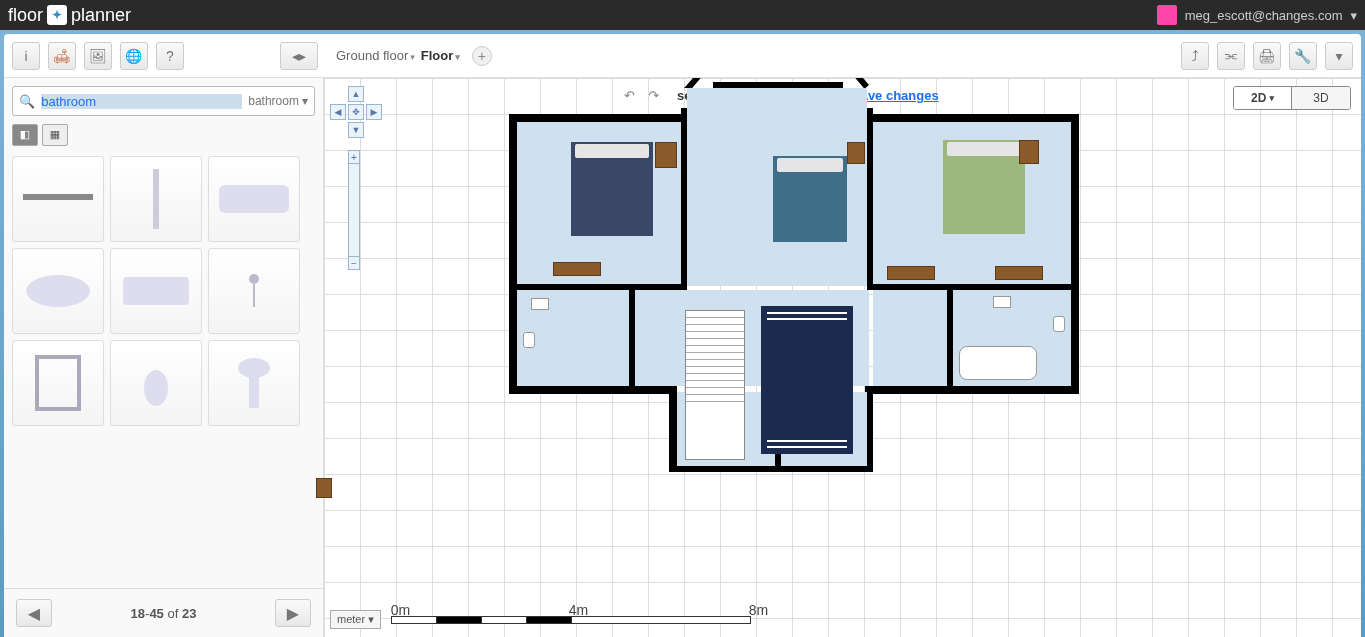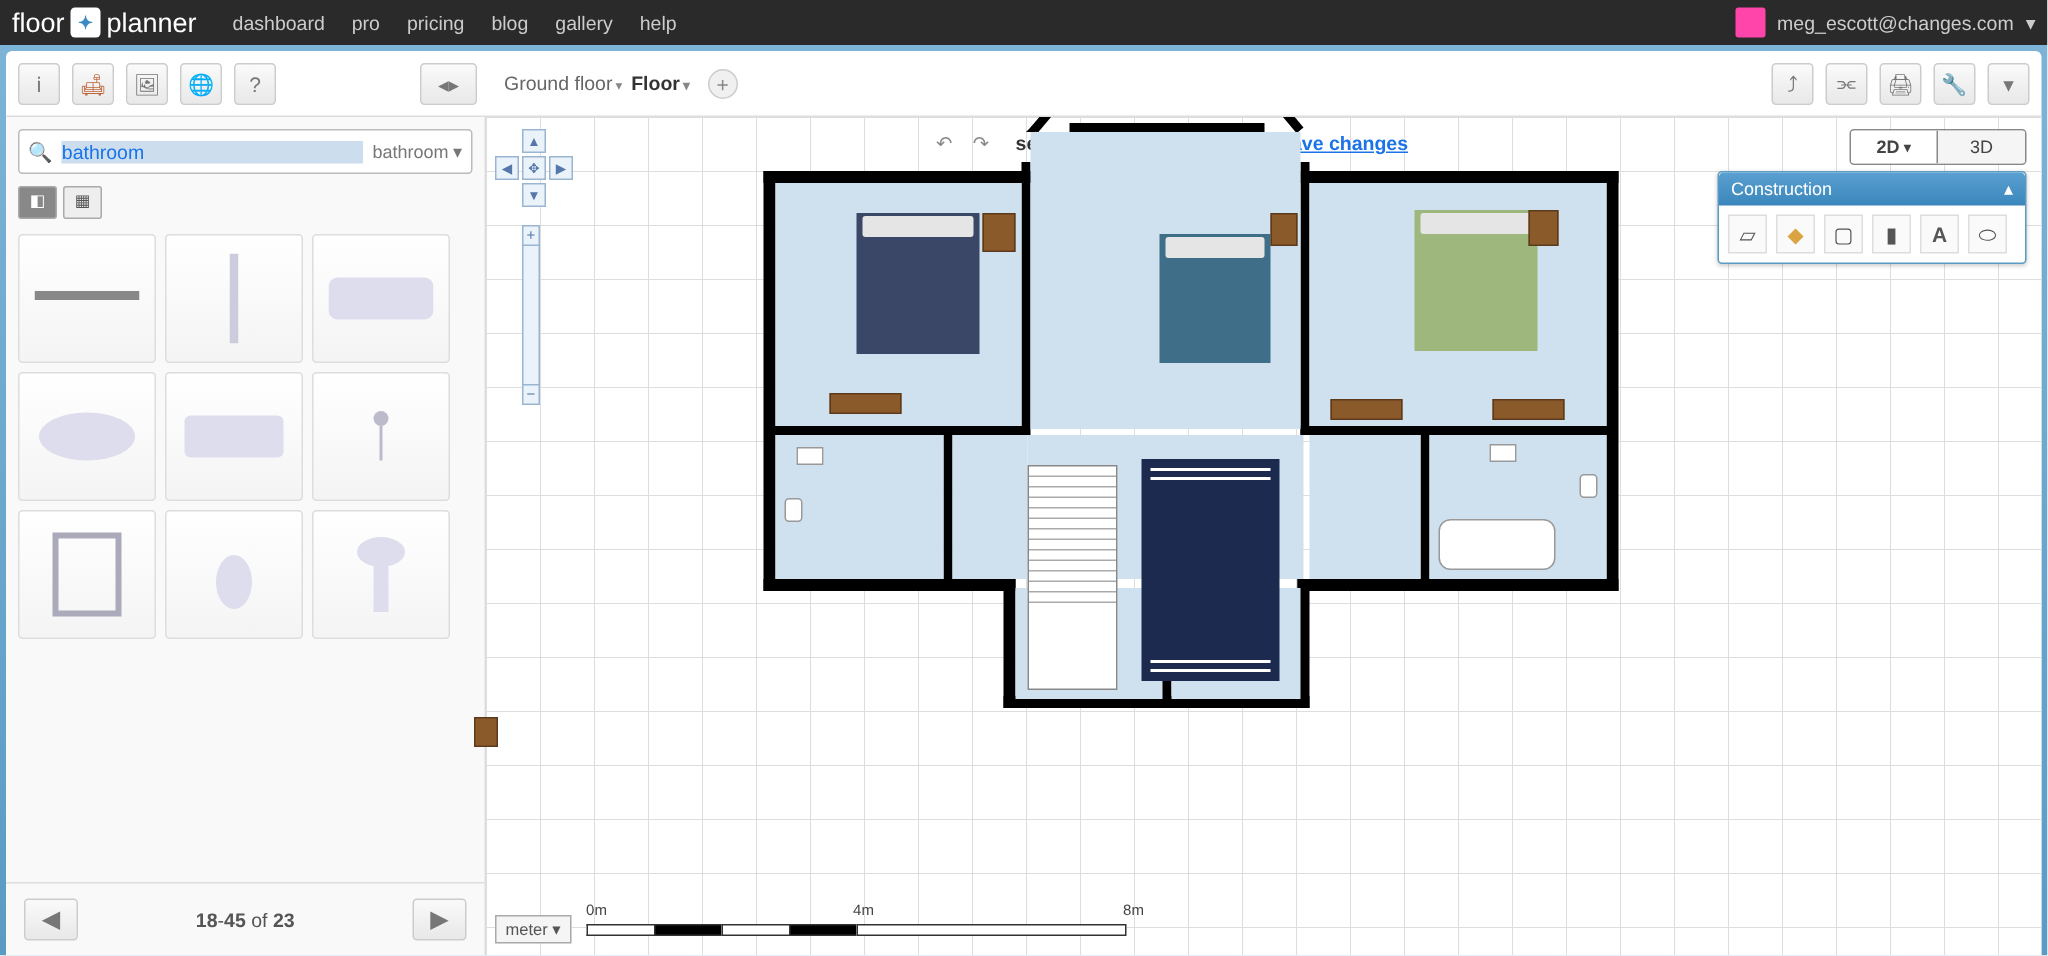--- a/index.html
+++ b/index.html
@@ -71,21 +71,21 @@
 .view-toggle .vt:first-child { border-right:1px solid #888; }
 .panel { position:absolute; top:36px; right:10px; width:206px; border:1px solid #5a9bc4; border-radius:3px; background:#fff; box-shadow:0 1px 3px rgba(0,0,0,.2); }
 .panel-head { background:linear-gradient(#5aa0d0,#3a86bc); color:#fff; font-size:12px; padding:4px 8px; display:flex; align-items:center; justify-content:space-between; border-radius:3px 3px 0 0; }
 .panel-body { padding:6px; display:flex; gap:6px; }
 .panel-body .tool { width:26px; height:26px; border:1px solid #ddd; background:#fafafa; cursor:pointer; display:flex; align-items:center; justify-content:center; font-size:14px; color:#555; }
 .scalebar { position:absolute; bottom:8px; left:6px; display:flex; align-items:center; gap:10px; font-size:11px; color:#555; }
 .scalebar .sel { border:1px solid #aaa; padding:2px 6px; background:#f5f5f5; cursor:pointer; }
 .ruler { display:flex; align-items:flex-start; }
 .ruler .seg { height:8px; border:1px solid #333; border-right:0; }
 .ruler .seg:last-child { border-right:1px solid #333; }
-.ruler .lab { position:relative; top:-14px; font-size:10px; color:#444; }
+.ruler .lab { position:relative; top:-14px; font-size:14px; color:#444; }
 
 
 .plan { position:absolute; top:4px; left:185px; width:570px; height:400px; }
 .wall-o { position:absolute; background:#000; }
 .room { position:absolute; background:#cfe0ef; }
 .carpet { position:absolute; background:#1d2a4f; }
 .bed { position:absolute; background:#3a4766; }
 .bed.blue { background:#3e6e88; }
 .bed.green { background:#9eb77d; }
 .bed .pillow { position:absolute; top:2px; left:4px; right:4px; height:14px; background:#e5e5e5; border-radius:2px; }
@@ -100,28 +100,20 @@
 </style>
 </head>
 <body>
 
 <div class="topbar">
   <div class="logo">
     <span>floor</span>
     <span class="box">✦</span>
     <span>planner</span>
   </div>
-  <div class="navlinks">
-    <a>dashboard</a>
-    <a>pro</a>
-    <a>pricing</a>
-    <a>blog</a>
-    <a>gallery</a>
-    <a>help</a>
-  </div>
   <div class="spacer"></div>
   <div class="user">
     <span class="avatar"></span>
     <span>meg_escott@changes.com</span>
     <span>▾</span>
   </div>
 </div>
 
 <div class="frame">
 <div class="app">
@@ -250,36 +242,20 @@
     </div>
 
     <div class="view-toggle">
       <div class="vt active">
               <span>2D</span>
               <span style="font-size:9px">▾</span>
             </div>
       <div class="vt">3D</div>
     </div>
 
-    <div class="panel">
-      <div class="panel-head">
-        <span>Construction</span>
-        <span style="cursor:pointer">▴</span>
-      </div>
-      <div class="panel-body">
-        <span class="tool">▱</span>
-        <span class="tool" style="color:#d9a441">◆</span>
-        <span class="tool">▢</span>
-        <span class="tool">▮</span>
-        <span class="tool">
-                <b>A</b>
-              </span>
-        <span class="tool">⬭</span>
-      </div>
-    </div>
 
     <div class="plan">
 
       <div class="wall-o" style="top:32px;left:0;width:8px;height:280px"></div>
       <div class="wall-o" style="top:32px;left:0;width:180px;height:8px"></div>
       <div class="wall-o" style="top:32px;left:358;width:0;height:0"></div>
       <div class="wall-o" style="top:32px;left:358px;width:212px;height:8px"></div>
       <div class="wall-o" style="top:32px;left:562px;width:8px;height:280px"></div>
       <div class="wall-o" style="top:304px;left:0;width:168px;height:8px"></div>
       <div class="wall-o" style="top:304px;left:356px;width:214px;height:8px"></div>

